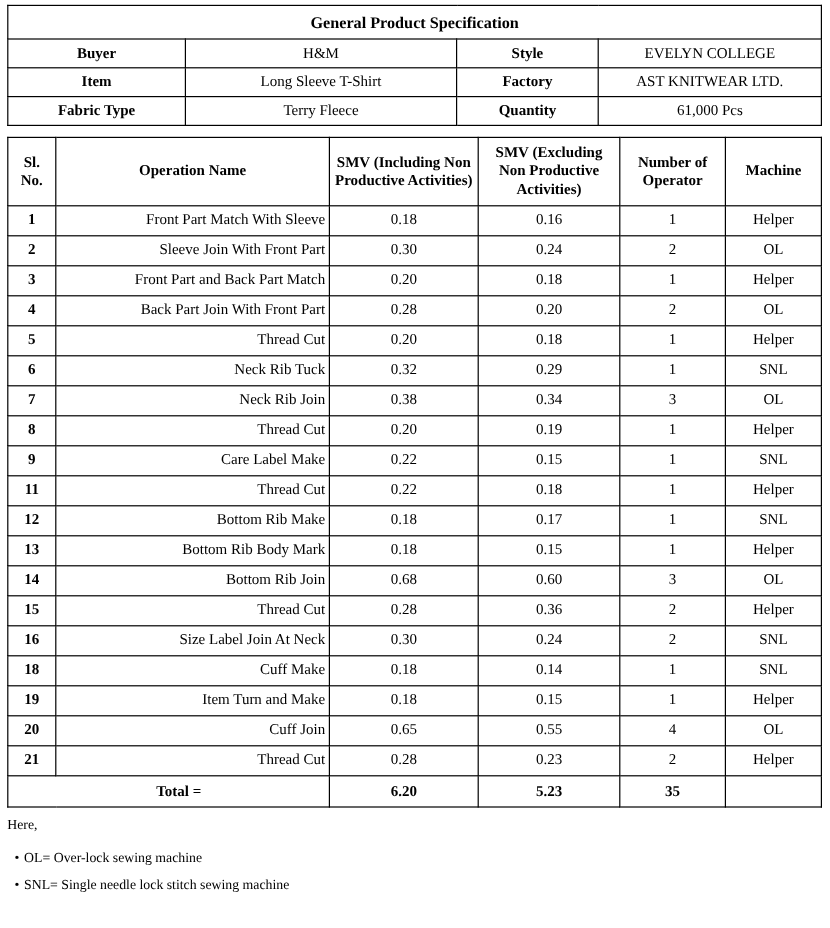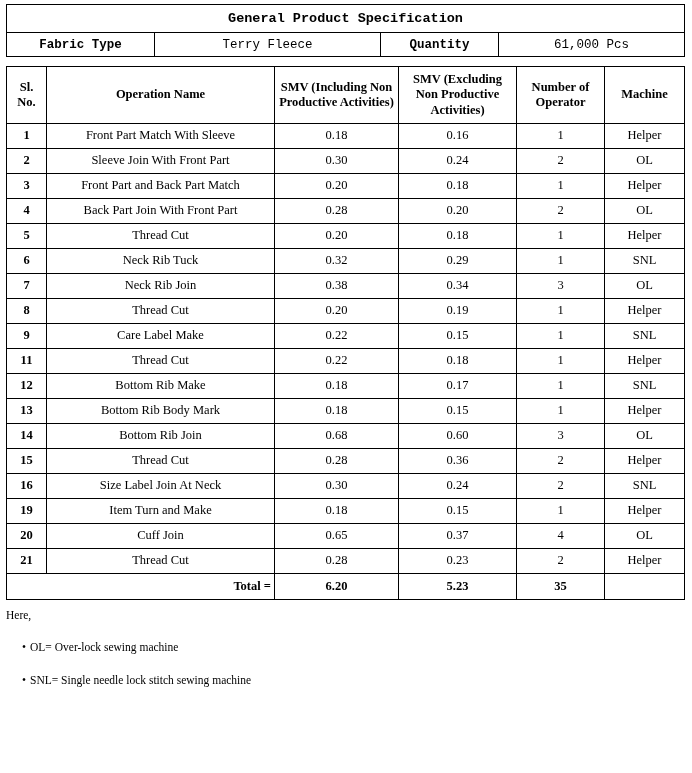--- a/index.html
+++ b/index.html
@@ -41,68 +41,67 @@
     font-weight: bold;
     font-size: 13.5px;
     padding: 4px 3px;
   }
   .spec .lbl {
     font-weight: bold;
   }
   .spec td {
     height: 19px;
     font-size: 12.5px;
-    font-family: Liberation Mono, monospace;
   }
   
   .ops th {
     font-weight: bold;
     font-size: 12.5px;
     line-height: 1.22;
     padding: 5px 3px;
   }
   .ops td {
     height: 20px;
     font-size: 12.5px;
   }
   .ops td.sl {
     font-weight: bold;
   }
   .ops td.op {
-    text-align: center;
+    text-align: right;
     margin-top: 25px;
   }
   .ops tr.total td {
     font-weight: bold;
     height: 21px;
   }
   .ops tr.total td.blank {
     border-left: 1px solid #000;
   }
   .total-lbl {
-    text-align: right;
+    text-align: center;
     padding-left: 20px;
   }
   
   .legend {
     margin-top: 7px;
     font-size: 11.5px;
     line-height: 1.45;
     font-family: "Liberation Serif", serif;
   }
   .legend .here {
     margin-bottom: 11px;
   }
   .legend ul {
     list-style: none;
     margin: 0;
     padding: 0;
   }
   .legend li {
-    margin: 16px;
+    margin: 6px;
     padding: 0;
   }
   .legend li::before {
     content: "\2022";
     margin-right: 4px;
   }
 </style>
 </head>
 <body>
 
@@ -111,20 +110,32 @@
   <table class="spec">
     <colgroup>
       <col style="width:148px">
       <col style="width:226px">
       <col style="width:118px">
       <col style="width:186px">
     </colgroup>
     <tbody>
       <tr>
         <td class="title" colspan="4">General Product Specification</td>
+      </tr>
+      <tr>
+        <td class="lbl">Buyer</td>
+        <td>H&amp;M</td>
+        <td class="lbl">Style</td>
+        <td>EVELYN COLLEGE</td>
+      </tr>
+      <tr>
+        <td class="lbl">Item</td>
+        <td>Long Sleeve T-Shirt</td>
+        <td class="lbl">Factory</td>
+        <td>AST KNITWEAR LTD.</td>
       </tr>
       <tr>
         <td class="lbl">Fabric Type</td>
         <td>Terry Fleece</td>
         <td class="lbl">Quantity</td>
         <td>61,000 Pcs</td>
       </tr>
     </tbody>
   </table>
 
@@ -262,32 +273,40 @@
       </tr>
       <tr>
         <td class="sl">16</td>
         <td class="op">Size Label Join At Neck</td>
         <td>0.30</td>
         <td>0.24</td>
         <td>2</td>
         <td>SNL</td>
       </tr>
       <tr>
+        <td class="sl">18</td>
+        <td class="op">Cuff Make</td>
+        <td>0.18</td>
+        <td>0.14</td>
+        <td>1</td>
+        <td>SNL</td>
+      </tr>
+      <tr>
         <td class="sl">19</td>
         <td class="op">Item Turn and Make</td>
         <td>0.18</td>
         <td>0.15</td>
         <td>1</td>
         <td>Helper</td>
       </tr>
       <tr>
         <td class="sl">20</td>
         <td class="op">Cuff Join</td>
         <td>0.65</td>
-        <td>0.37</td>
+        <td>0.55</td>
         <td>4</td>
         <td>OL</td>
       </tr>
       <tr>
         <td class="sl">21</td>
         <td class="op">Thread Cut</td>
         <td>0.28</td>
         <td>0.23</td>
         <td>2</td>
         <td>Helper</td>

